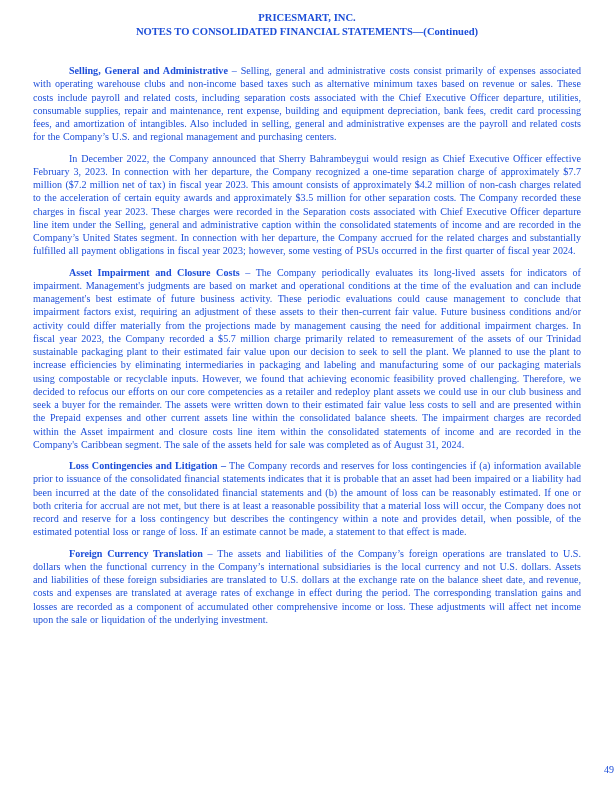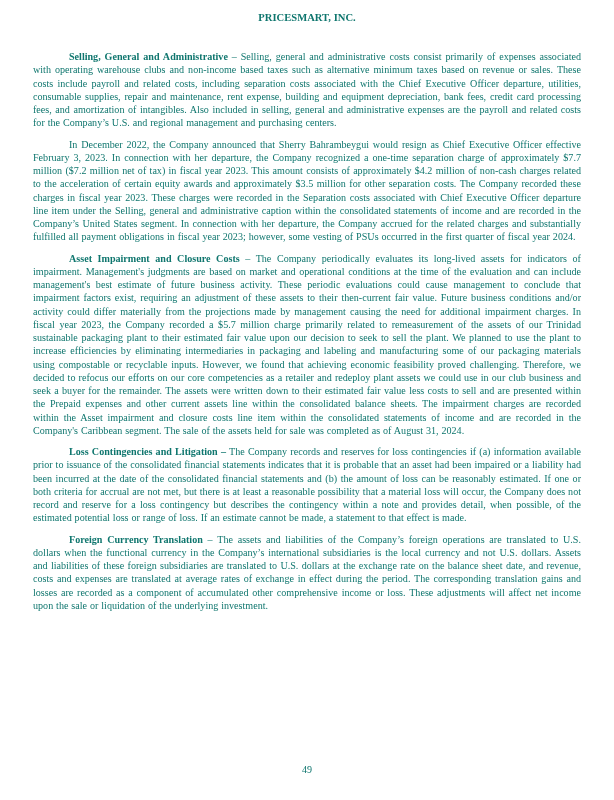--- a/index.html
+++ b/index.html
@@ -6,21 +6,21 @@
     margin: 0;
     padding: 0;
     background: #ffffff;
   }
   .page {
     position: relative;
     width: 614px;
     height: 800px;
     margin: 0 auto;
     background: #ffffff;
-    color: #0f766e;
+    color: #1d4ed8;
     font-family: "Liberation Serif", "DejaVu Serif", serif;
     overflow: hidden;
     box-sizing: border-box;
   }
   .content {
     padding: 11px 33px 0 33px;
   }
   .doc-header {
     text-align: center;
     font-weight: bold;
@@ -40,32 +40,33 @@
     word-spacing: 0.4px;
   }
   .lead {
     font-weight: bold;
   }
   .page-number {
     position: absolute;
     left: 0;
     right: 0;
     bottom: 25px;
-    text-align: center;
+    text-align: right;
     font-size: 10px;
   }
 </style>
 </head>
 <body>
 
 <div class="page">
   <div class="content">
 
     <div class="doc-header">
       <span class="line">PRICESMART, INC.</span>
+      <span class="line">NOTES TO CONSOLIDATED FINANCIAL STATEMENTS—(Continued)</span>
     </div>
 
     <p class="para"><span class="lead">Selling, General and Administrative</span><span> – Selling, general and administrative costs consist primarily of expenses associated with operating warehouse clubs and non-income based taxes such as alternative minimum taxes based on revenue or sales. These costs include payroll and related costs, including separation costs associated with the Chief Executive Officer departure, utilities, consumable supplies, repair and maintenance, rent expense, building and equipment depreciation, bank fees, credit card processing fees, and amortization of intangibles. Also included in selling, general and administrative expenses are the payroll and related costs for the Company’s U.S. and regional management and purchasing centers.</span></p>
 
     <p class="para"><span class="lead"></span><span>In December 2022, the Company announced that Sherry Bahrambeygui would resign as Chief Executive Officer effective February 3, 2023. In connection with her departure, the Company recognized a one-time separation charge of approximately $7.7 million ($7.2 million net of tax) in fiscal year 2023. This amount consists of approximately $4.2 million of non-cash charges related to the acceleration of certain equity awards and approximately $3.5 million for other separation costs. The Company recorded these charges in fiscal year 2023. These charges were recorded in the Separation costs associated with Chief Executive Officer departure line item under the Selling, general and administrative caption within the consolidated statements of income and are recorded in the Company’s United States segment. In connection with her departure, the Company accrued for the related charges and substantially fulfilled all payment obligations in fiscal year 2023; however, some vesting of PSUs occurred in the first quarter of fiscal year 2024.</span></p>
 
 
     <p class="para"><span class="lead">Asset Impairment and Closure Costs</span><span> – The Company periodically evaluates its long-lived assets for indicators of impairment. Management's judgments are based on market and operational conditions at the time of the evaluation and can include management's best estimate of future business activity. These periodic evaluations could cause management to conclude that impairment factors exist, requiring an adjustment of these assets to their then-current fair value. Future business conditions and/or activity could differ materially from the projections made by management causing the need for additional impairment charges. In fiscal year 2023, the Company recorded a $5.7 million charge primarily related to remeasurement of the assets of our Trinidad sustainable packaging plant to their estimated fair value upon our decision to seek to sell the plant. We planned to use the plant to increase efficiencies by eliminating intermediaries in packaging and labeling and manufacturing some of our packaging materials using compostable or recyclable inputs. However, we found that achieving economic feasibility proved challenging. Therefore, we decided to refocus our efforts on our core competencies as a retailer and redeploy plant assets we could use in our club business and seek a buyer for the remainder. The assets were written down to their estimated fair value less costs to sell and are presented within the Prepaid expenses and other current assets line within the consolidated balance sheets. The impairment charges are recorded within the Asset impairment and closure costs line item within the consolidated statements of income and are recorded in the Company's Caribbean segment. The sale of the assets held for sale was completed as of August 31, 2024.</span></p>
 
     <p class="para"><span class="lead">Loss Contingencies and Litigation –</span><span> The Company records and reserves for loss contingencies if (a) information available prior to issuance of the consolidated financial statements indicates that it is probable that an asset had been impaired or a liability had been incurred at the date of the consolidated financial statements and (b) the amount of loss can be reasonably estimated. If one or both criteria for accrual are not met, but there is at least a reasonable possibility that a material loss will occur, the Company does not record and reserve for a loss contingency but describes the contingency within a note and provides detail, when possible, of the estimated potential loss or range of loss. If an estimate cannot be made, a statement to that effect is made.</span></p>

